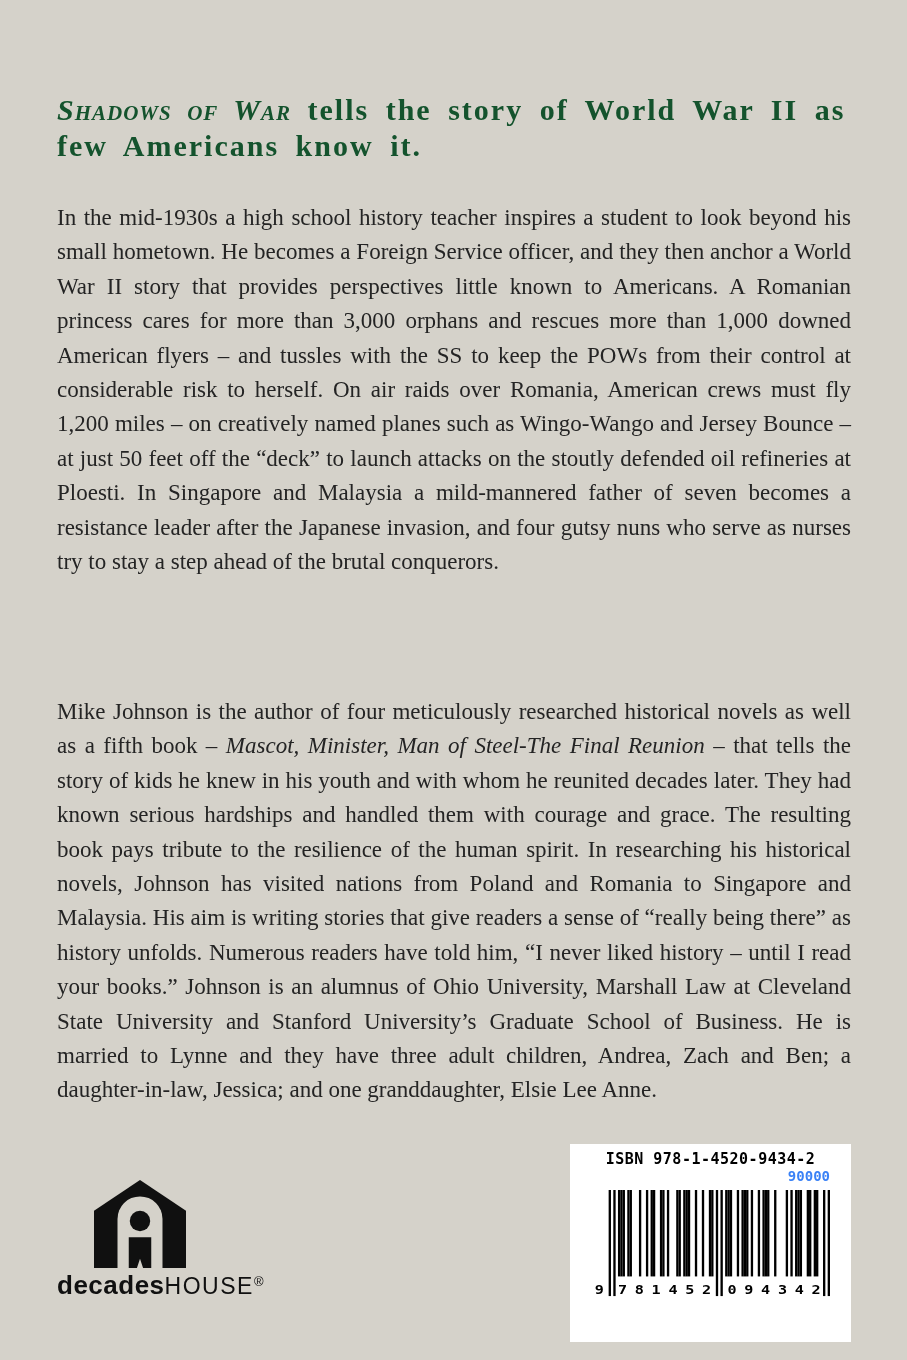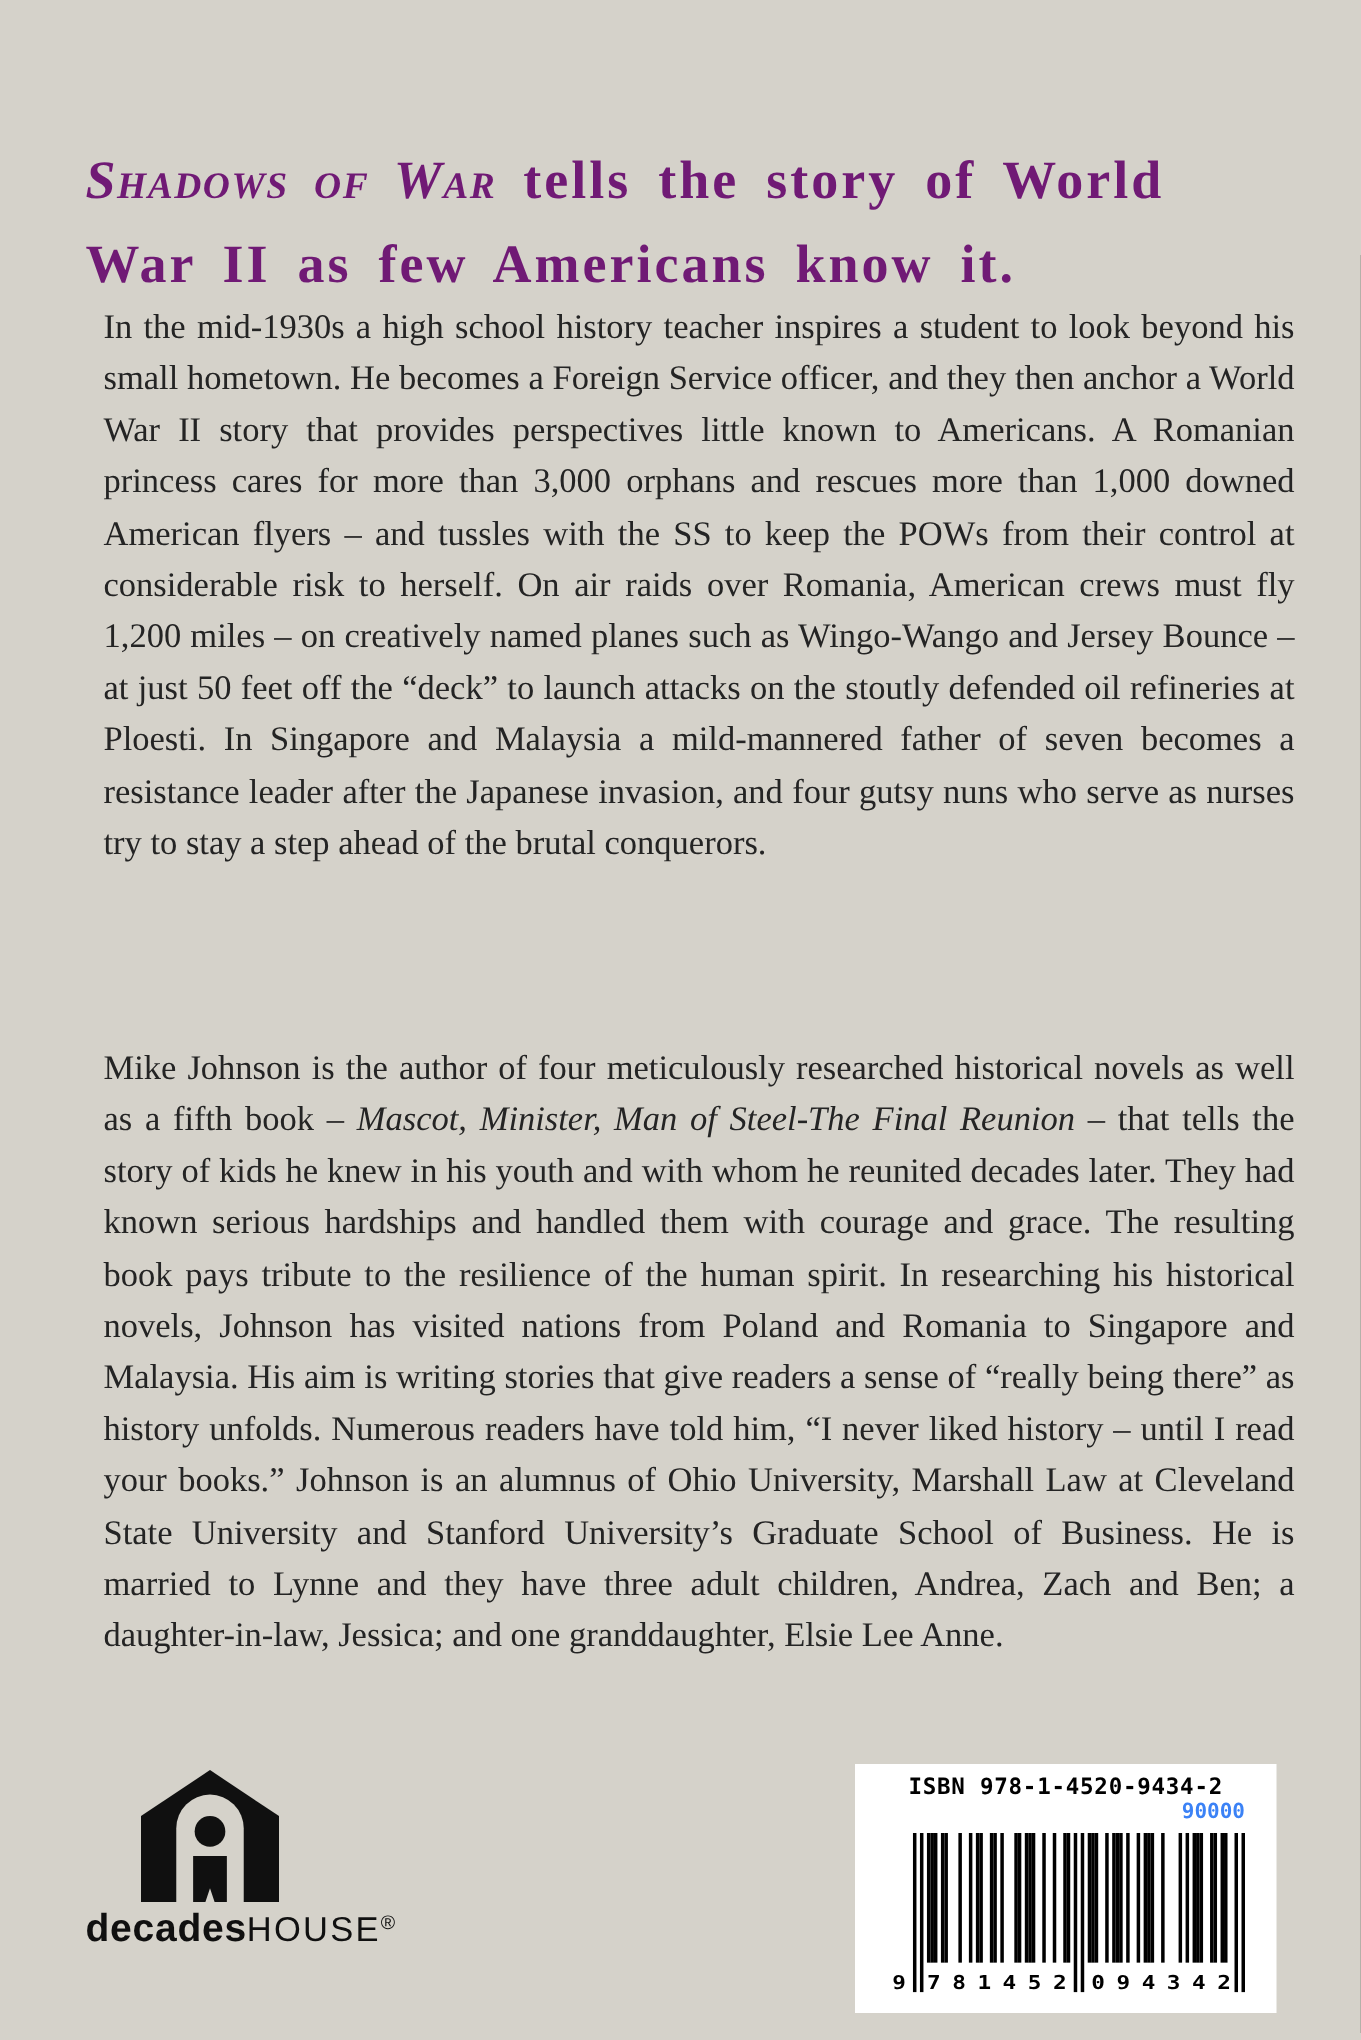--- a/index.html
+++ b/index.html
@@ -8,58 +8,56 @@
     position:relative;
     width:907px; height:1360px;
     margin:0 auto;
     background:#d5d2ca;
     color:#1e1e1e;
     font-family:"Liberation Serif", serif;
     overflow:hidden;
   }
   .headline {
     position:absolute; left:57px; top:92px; width:796px;
-    font-size:36px; font-weight:700;
-    line-height:56px;
+    font-size:30px; font-weight:700;
+    line-height:36px;
     letter-spacing:2px; word-spacing:7px;
-    color:#701a75;
+    color:#14532d;
   }
   .headline .sc {
     font-style:italic;
     font-variant:small-caps;
     letter-spacing:1px;
   }
   .body-text {
     position:absolute; left:57px; width:794px;
     font-size:23px; line-height:34.4px;
     text-align:justify;
     color:#242424;
-    margin-left:12px;
   }
   .synopsis { top:201px; }
   .bio { top:695px; }
   .bio .italic { font-style:italic; }
   .logo {
     position:absolute; left:94px; top:1180px;
     width:92px; height:88px;
   }
   .publisher {
     position:absolute; left:57px; top:1270px;
     font-family:"Liberation Sans", sans-serif;
     color:#101010;
     white-space:nowrap;
   }
   .publisher .lower { font-weight:700; font-size:26px; letter-spacing:0.5px; }
   .publisher .upper { font-weight:400; font-size:23px; letter-spacing:1.5px; }
   .publisher .reg { font-size:13px; vertical-align:8px; }
   .barcode-box {
     position:absolute; left:570px; top:1144px;
-    width:281px; height:166px;
+    width:281px; height:198px;
     background:#ffffff;
-    margin-top:32px;
   }
   .isbn-line {
     margin-top:6px;
     text-align:center;
     font-family:"DejaVu Sans Mono", monospace;
     font-weight:700; font-size:15px;
     letter-spacing:0.5px;
     color:#000;
   }
   .price-line {

